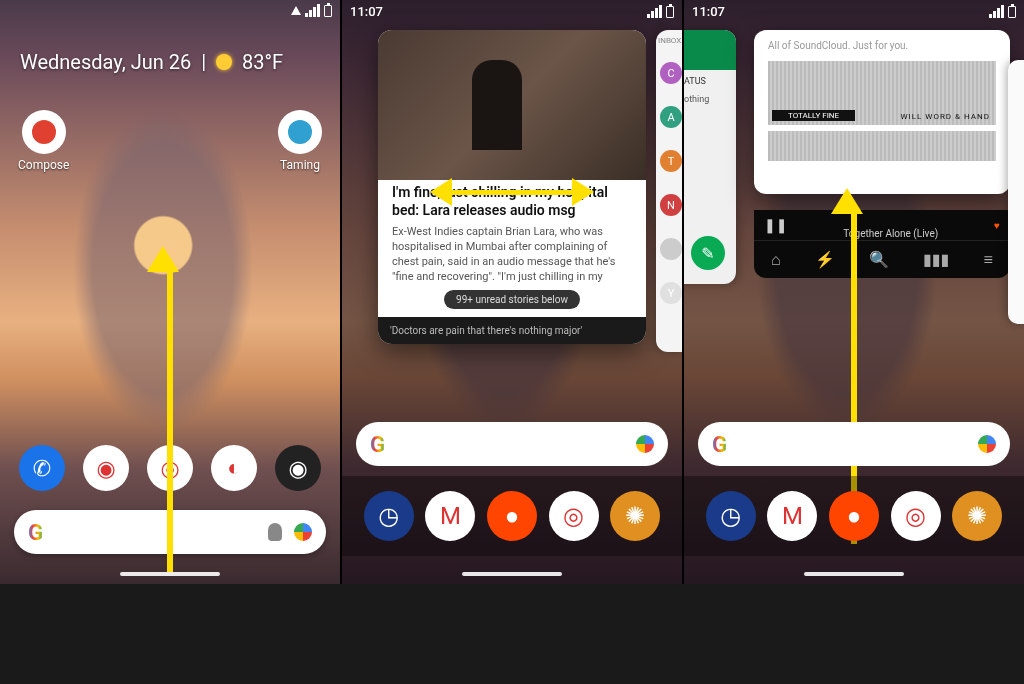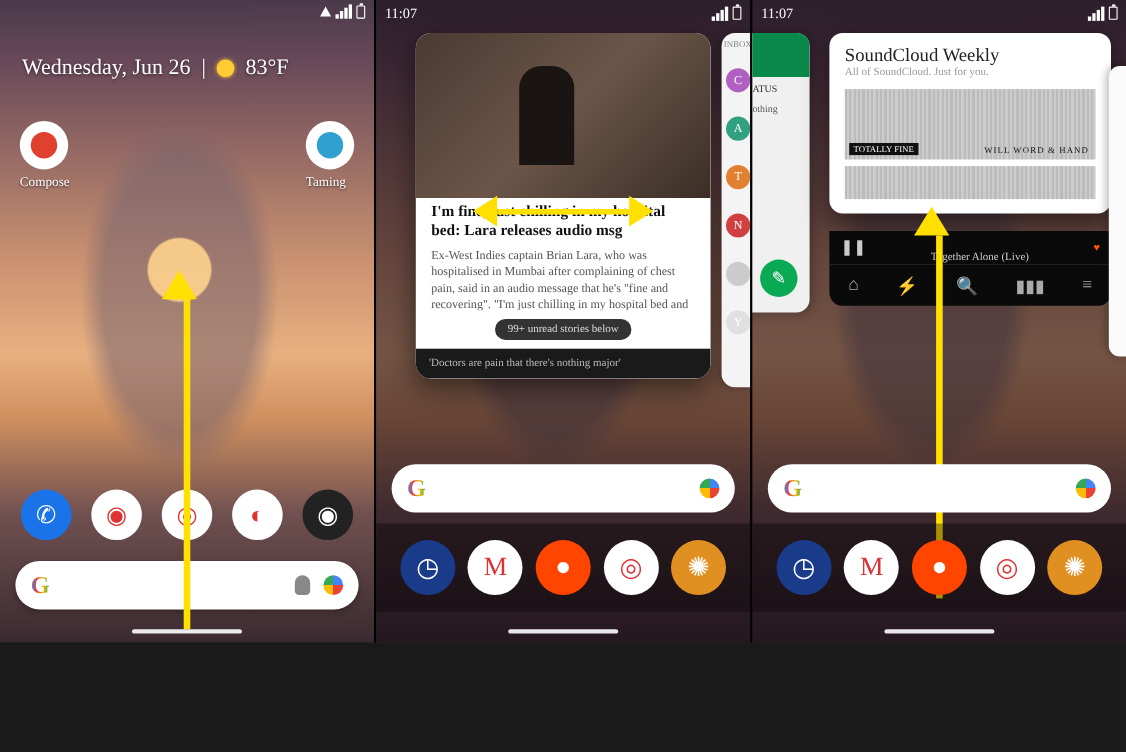--- a/index.html
+++ b/index.html
@@ -8,21 +8,20 @@
     width: 1024px; height: 684px; overflow: hidden;
     display: flex;
     background: #1a1a1a;
   }
   .phone {
     position: relative;
     height: 584px;
     flex: 1;
     overflow: hidden;
     background: linear-gradient(180deg,#4a3a4a 0%,#6a4a5a 10%,#c89070 40%,#e8b080 55%,#d09060 65%,#705050 80%,#3a2a30 100%);
-    font-family: Liberation Serif, serif;
   }
   .phone::before{
     content:""; position:absolute; inset:0;
     background:
       radial-gradient(circle at 48% 42%, rgba(255,210,140,.9) 0 28px, transparent 30px),
       radial-gradient(ellipse at 48% 46%, rgba(120,100,110,.55) 0 70px, transparent 90px);
     pointer-events:none;
   }
   .phone + .phone { border-left: 2px solid #000; }
 
@@ -41,21 +40,21 @@
 
   
   .dateweather {
     position:absolute; top:50px; left:20px;
     color:#fff; font-size:20px; font-weight:400;
     text-shadow:0 1px 3px rgba(0,0,0,.6);
     display:flex; align-items:center; gap:10px;
   }
   .sun-icon{width:16px;height:16px;background:#ffcc33;border-radius:50%;box-shadow:0 0 4px #ffcc33;}
   .homeicons{ position:absolute; top:110px; left:0; right:0; padding:0 18px; display:flex; justify-content:space-between; }
-  .hi{ display:flex;flex-direction:column;align-items:flex-start;gap:4px;color:#fff;font-size:12px;text-shadow:0 1px 2px rgba(0,0,0,.7);}
+  .hi{ display:flex;flex-direction:column;align-items:center;gap:4px;color:#fff;font-size:12px;text-shadow:0 1px 2px rgba(0,0,0,.7);}
   .hi .ic{width:44px;height:44px;border-radius:50%;background:#fff;display:flex;align-items:center;justify-content:center;font-size:20px;}
 
   .dock {
     position:absolute; bottom:88px; left:10px; right:10px; height:56px;
     display:flex; justify-content:space-around; align-items:center;
   }
   .dock .app{width:46px;height:46px;border-radius:50%;display:flex;align-items:center;justify-content:center;font-size:22px;color:#fff;}
   .searchpill{
     position:absolute; bottom:30px; left:14px; right:14px; height:44px;
     background:#fff; border-radius:22px; display:flex; align-items:center;
@@ -98,21 +97,21 @@
 
   
   .sc3 .card3{
     position:absolute; top:30px; left:70px; right:14px; bottom:390px;
     background:#fff;border-radius:12px;overflow:hidden;box-shadow:0 8px 24px rgba(0,0,0,.5);
   }
   .sc3 .card3 .hdr{padding:10px 14px;}
   .sc3 .card3 .t{font-size:17px;color:#222;font-weight:500;}
   .sc3 .card3 .st{font-size:10px;color:#999;}
   .sc3 .card3 .art{height:64px;margin:0 14px;background:repeating-linear-gradient(90deg,#bbb 0 2px,#ccc 2px 4px);position:relative;}
-  .sc3 .card3 .art .tag{position:absolute;left:4px;bottom:4px;background:#111;color:#fff;font-size:8px;padding:1px 4px;}
+  .sc3 .card3 .art .tag{position:absolute;left:4px;bottom:4px;background:#111;color:#fff;font-size:8px;padding:1px 16px;}
   .sc3 .card3 .art .band{position:absolute;right:6px;bottom:4px;font-size:8px;color:#111;letter-spacing:1px;text-align:right;}
   .sc3 .player{
     position:absolute;top:210px;left:70px;right:14px;height:68px;background:#0a0a0a;border-radius:0 0 12px 12px;overflow:hidden;
   }
   .sc3 .player .np{height:30px;display:flex;align-items:center;justify-content:space-between;padding:0 10px;color:#ccc;font-size:10px;}
   .sc3 .player .np .song{flex:1;text-align:center;margin-top:16px;}
   .sc3 .player .tabs{height:38px;display:flex;align-items:center;justify-content:space-around;color:#aaa;font-size:16px;border-top:1px solid #222;}
   .peek3{position:absolute;top:30px;left:-4px;width:56px;bottom:300px;background:#f0f0f0;border-radius:0 12px 12px 0;box-shadow:2px 0 10px rgba(0,0,0,.3);overflow:hidden;}
   .peek3 .hd{height:40px;background:#0a8a4a;}
   .peek3 .fab{position:absolute;bottom:14px;left:50%;transform:translateX(-50%);width:34px;height:34px;border-radius:50%;background:#0aaa55;display:flex;align-items:center;justify-content:center;color:#fff;}
@@ -271,21 +270,20 @@
 
   <div class="peek3">
     <div class="hd"></div>
     <div style="font-size:9px;color:#333;padding:6px 4px;">ATUS</div>
     <div style="font-size:9px;color:#555;padding:2px 4px;">othing</div>
     <div class="fab">✎</div>
   </div>
 
   <div class="card3">
     <div class="hdr">
-      <div class="t">SoundCloud Weekly</div>
       <div class="st">All of SoundCloud. Just for you.</div>
     </div>
     <div class="art">
       <span class="tag">TOTALLY FINE</span>
       <span class="band">WILL WORD &amp; HAND</span>
     </div>
     <div class="art" style="margin-top:6px;height:30px;"></div>
   </div>
 
   <div class="player">

